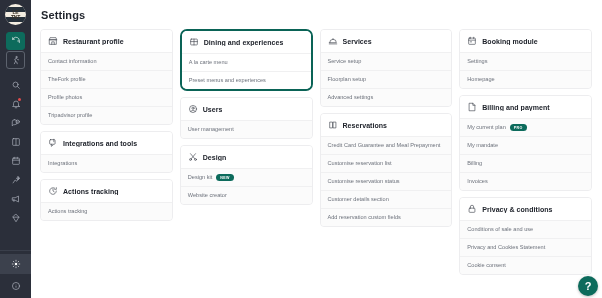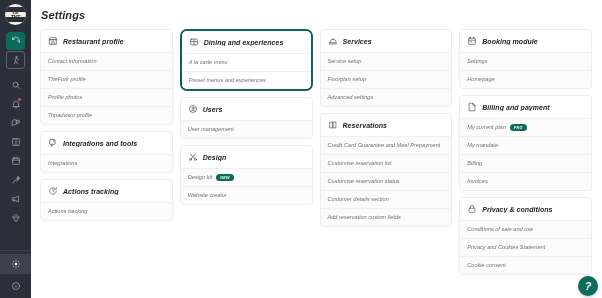--- a/index.html
+++ b/index.html
@@ -99,21 +99,20 @@
   .rail-bottom .rail-btn { margin-bottom: 3px; }
 
   
   .main {
     flex: 1 1 auto;
     height: 298px;
     background: #ffffff;
     padding: 8px 10px 0 9px;
     overflow: hidden;
     position: relative;
-    font-style: italic;
   }
   .page-title {
     font-size: 11px;
     font-weight: 700;
     color: #1f232b;
     margin: 1px 0 8px 1px;
     letter-spacing: 0.1px;
   }
   .columns {
     display: flex;

